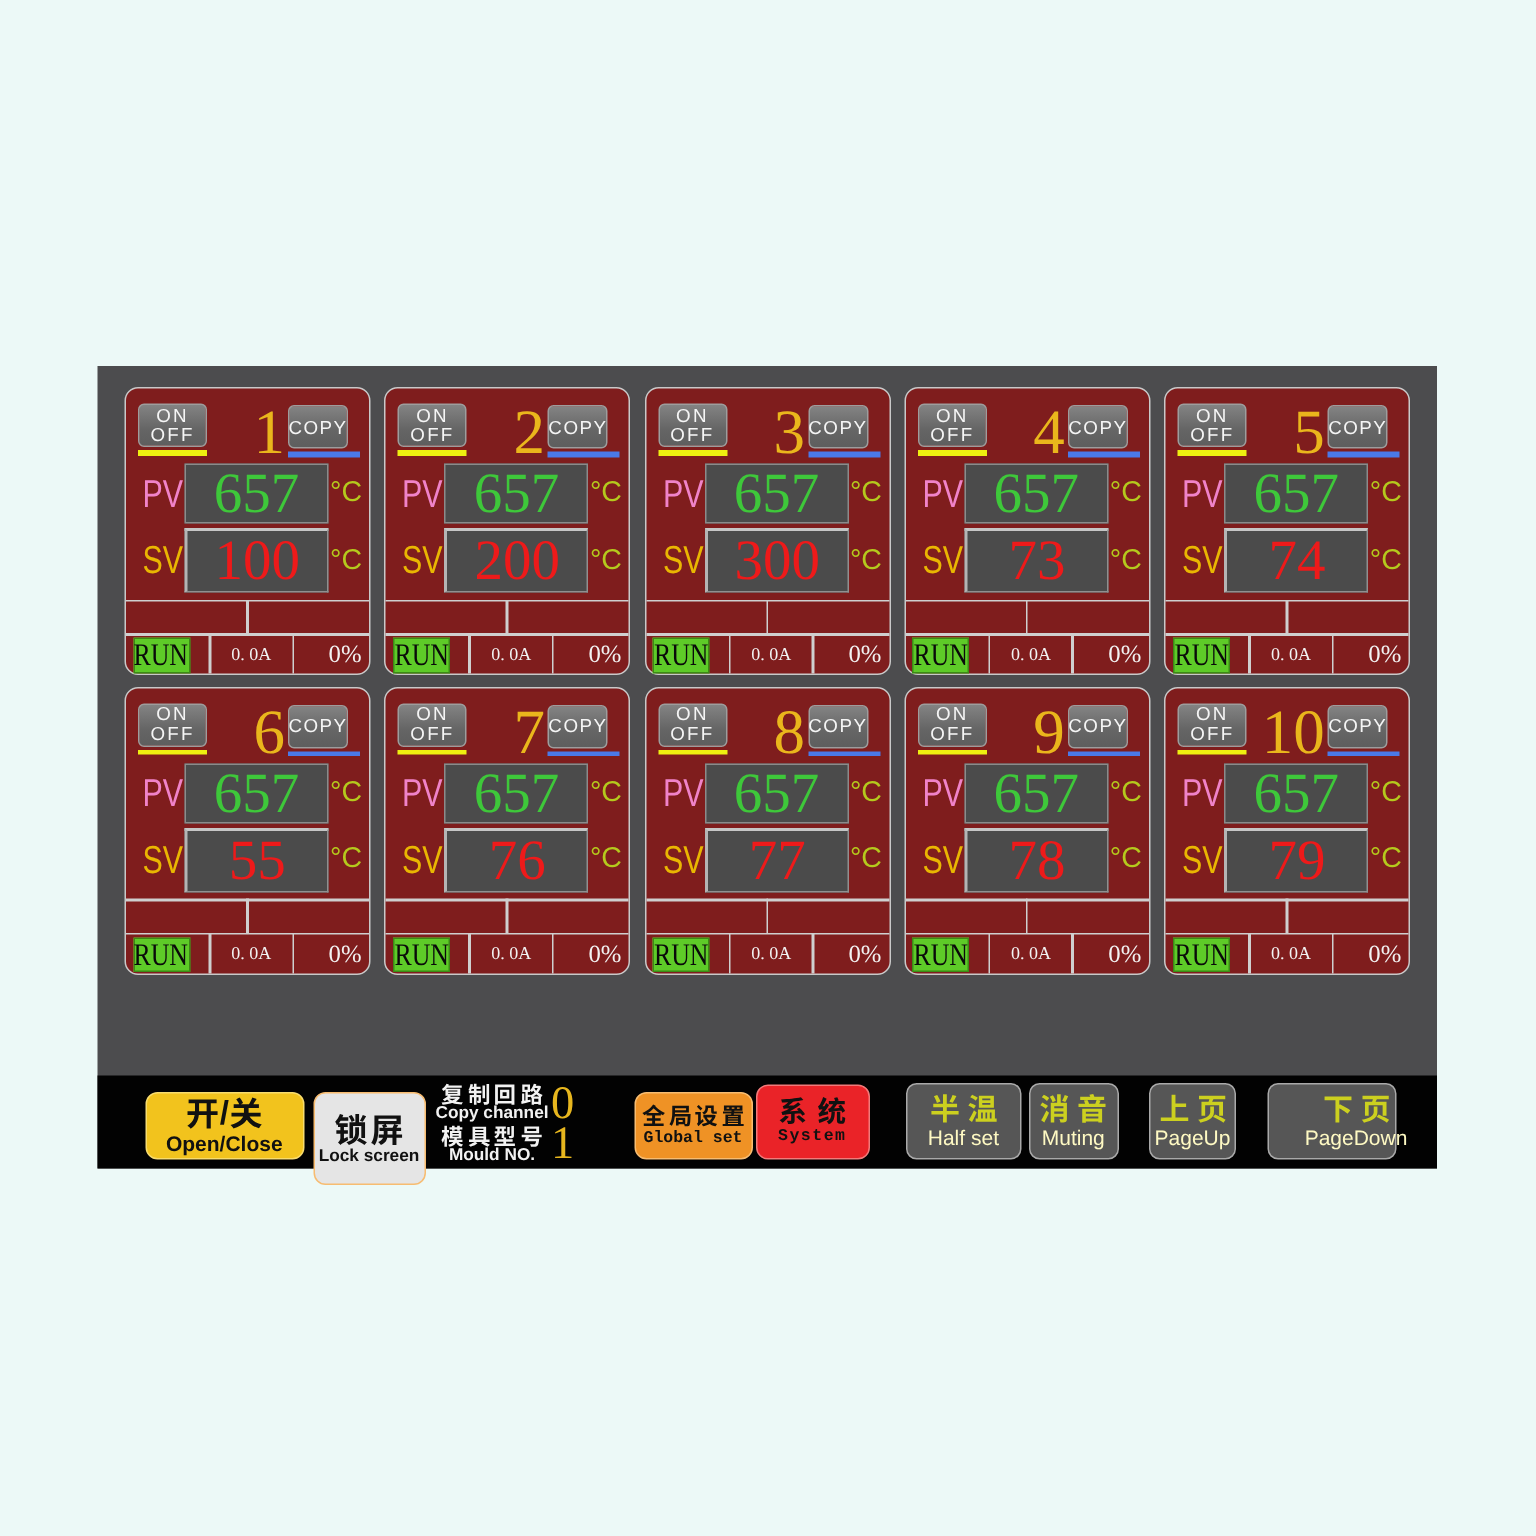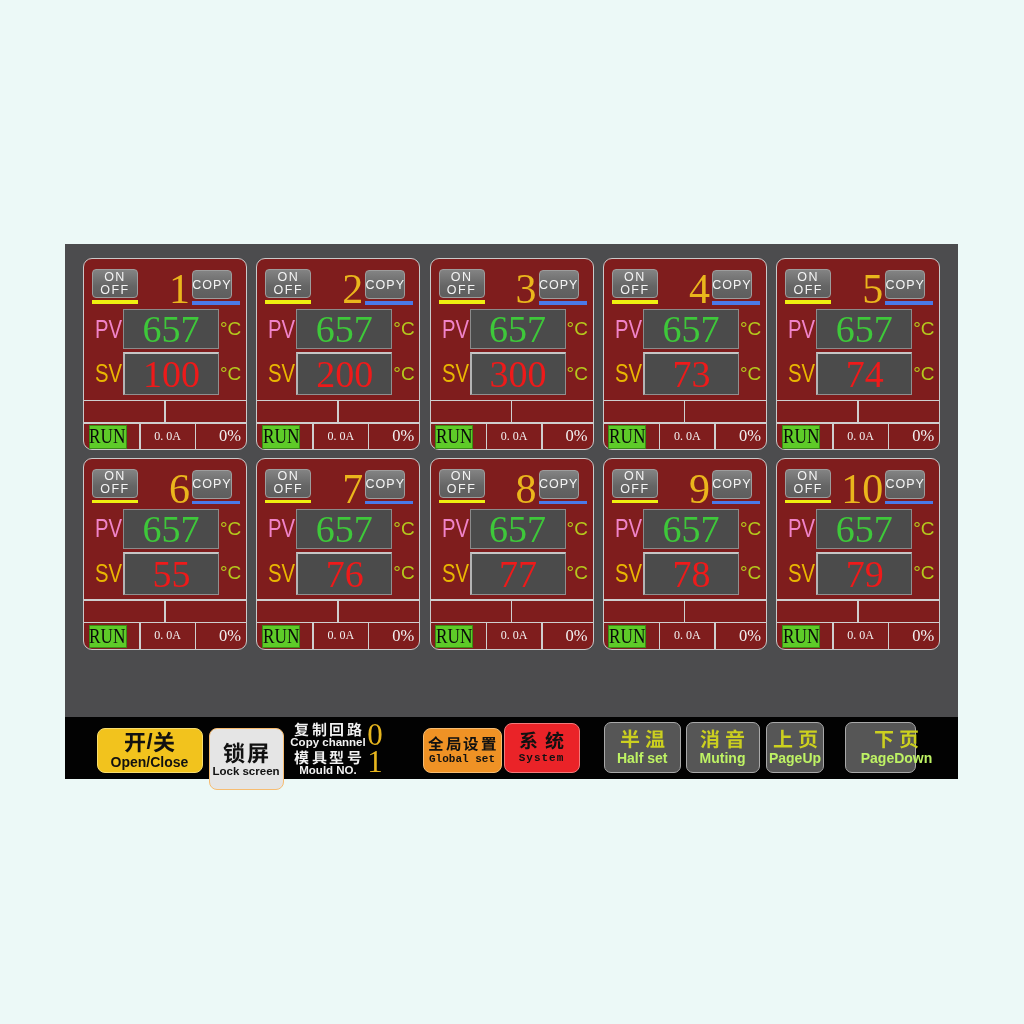--- a/index.html
+++ b/index.html
@@ -79,25 +79,25 @@
   .btn-global .zh { --cjk:15.5px; --csp:2px; }
   .btn-global .en { font-family:"Liberation Mono", monospace; font-size:11px; font-weight:bold; margin-top:2px; }
   .btn-system { left:438.5px; top:6px; width:76px; height:50.5px; background:#ea2328;
                 border:1px solid #f27a7a; }
   .btn-system .zh { --cjk:19px; --csp:7px; }
   .btn-system .en { font-family:"Liberation Mono", monospace; font-size:11px; font-weight:bold;
                     letter-spacing:1px; margin-top:2px; }
   .btn-gray { top:5.5px; height:50.5px; background:#565656; border:1.5px solid #a9a9a9;
               border-radius:7px; color:#ccd01f; }
   .btn-gray .zh { --cjk:20px; --csp:5px; }
-  .btn-gray .en { font-size:14px; font-weight:bold; color:#bef264; margin-top:1px; }
+  .btn-gray .en { font-size:14px; font-weight:normal; color:#fef9c3; margin-top:1px; }
   .btn-half   { left:538.5px; width:77.5px; }
-  .btn-mute   { left:620.5px; width:74px; }
+  .btn-mute   { left:620.5px; width:60px; }
   .btn-pgup   { left:701px;   width:58px; }
-  .btn-pgdn   { left:780px;   width:71px;padding-left:32px; }
+  .btn-pgdn   { left:780px;   width:86px;padding-left:32px; }
   #glyphbank { position:absolute; width:0; height:0; overflow:hidden; }
 </style>
 </head>
 <body>
 
 <svg id="glyphbank" aria-hidden="true">
     <defs>
       <path id="g5168" d="M208 614H801V718H208ZM194 392H810V498H194ZM76 839H931V946H76ZM437 439H563V898H437ZM479 21 586 71Q527 159 449 236Q371 312 282 374Q193 436 98 482Q85 458 62 430Q39 402 16 382Q106 345 193 290Q280 236 355 167Q429 99 479 21ZM533 59Q628 171 741 248Q855 326 987 384Q964 404 941 433Q918 461 906 487Q816 439 734 385Q653 331 579 263Q505 196 433 108Z"></path>
       <path id="g5173" d="M127 233H891V352H127ZM60 489H943V608H60ZM561 526Q595 606 653 670Q710 734 792 778Q874 823 979 845Q965 859 948 880Q932 901 917 923Q903 946 894 964Q782 932 698 876Q614 820 553 739Q493 658 450 554ZM691 31 822 74Q799 114 774 155Q748 197 724 233Q700 269 677 297L574 257Q595 226 617 188Q639 149 658 108Q678 66 691 31ZM204 84 305 33Q338 70 367 117Q396 163 411 199L304 259Q296 235 280 204Q264 174 244 142Q224 110 204 84ZM438 274H579V482Q579 533 568 587Q557 640 530 692Q502 745 450 794Q399 844 318 889Q237 933 119 969Q111 955 96 935Q81 915 64 895Q46 875 30 861Q137 830 211 794Q284 758 329 719Q374 680 397 640Q421 599 429 558Q438 518 438 479Z"></path>
       <path id="g5177" d="M581 816 658 733Q714 756 773 783Q831 810 884 836Q936 861 973 883L874 971Q841 949 793 922Q745 895 690 867Q635 840 581 816ZM45 647H959V754H45ZM247 226H740V311H247ZM247 364H740V449H247ZM247 504H740V589H247ZM314 739 421 814Q381 844 330 873Q278 902 222 927Q167 952 117 971Q101 951 76 926Q50 901 29 884Q80 867 134 843Q188 818 236 791Q284 764 314 739ZM202 77H806V697H685V172H318V697H202Z"></path>

